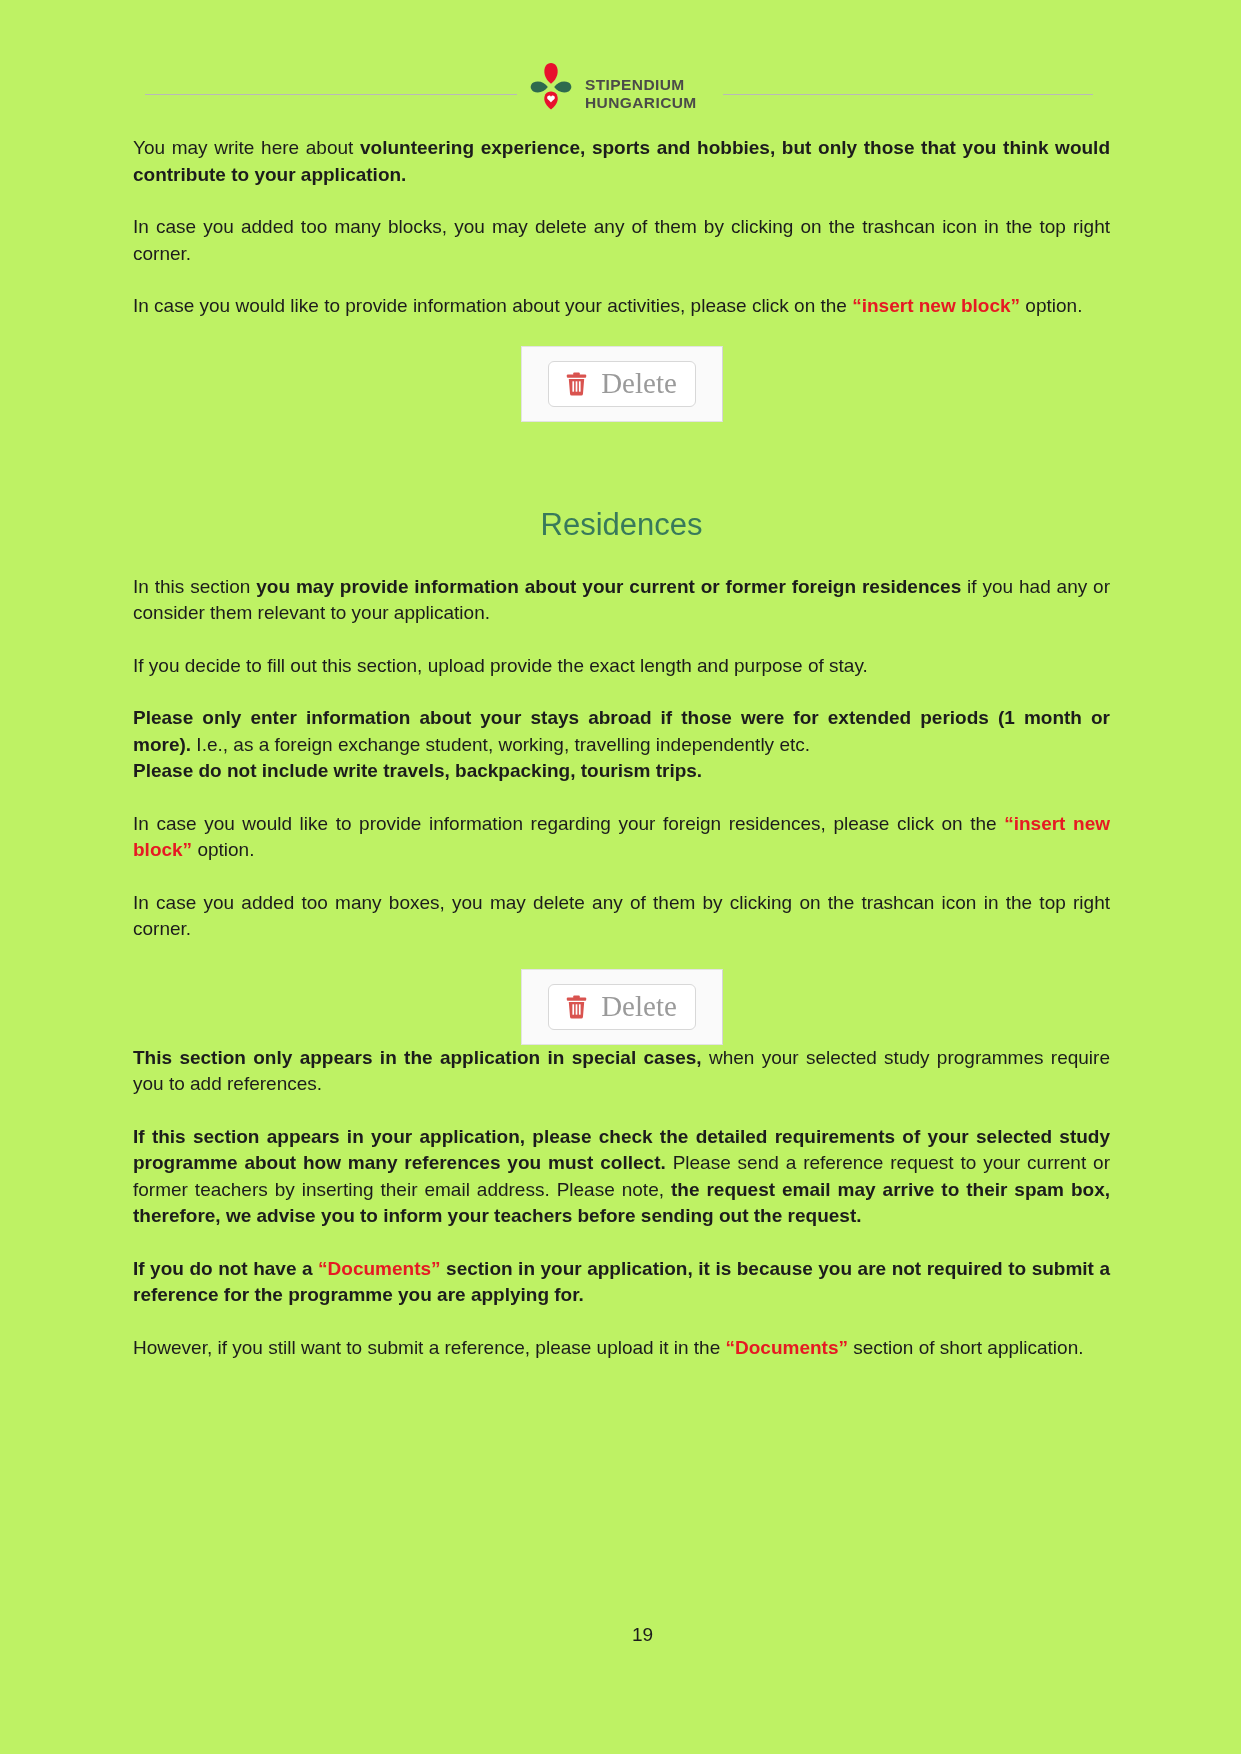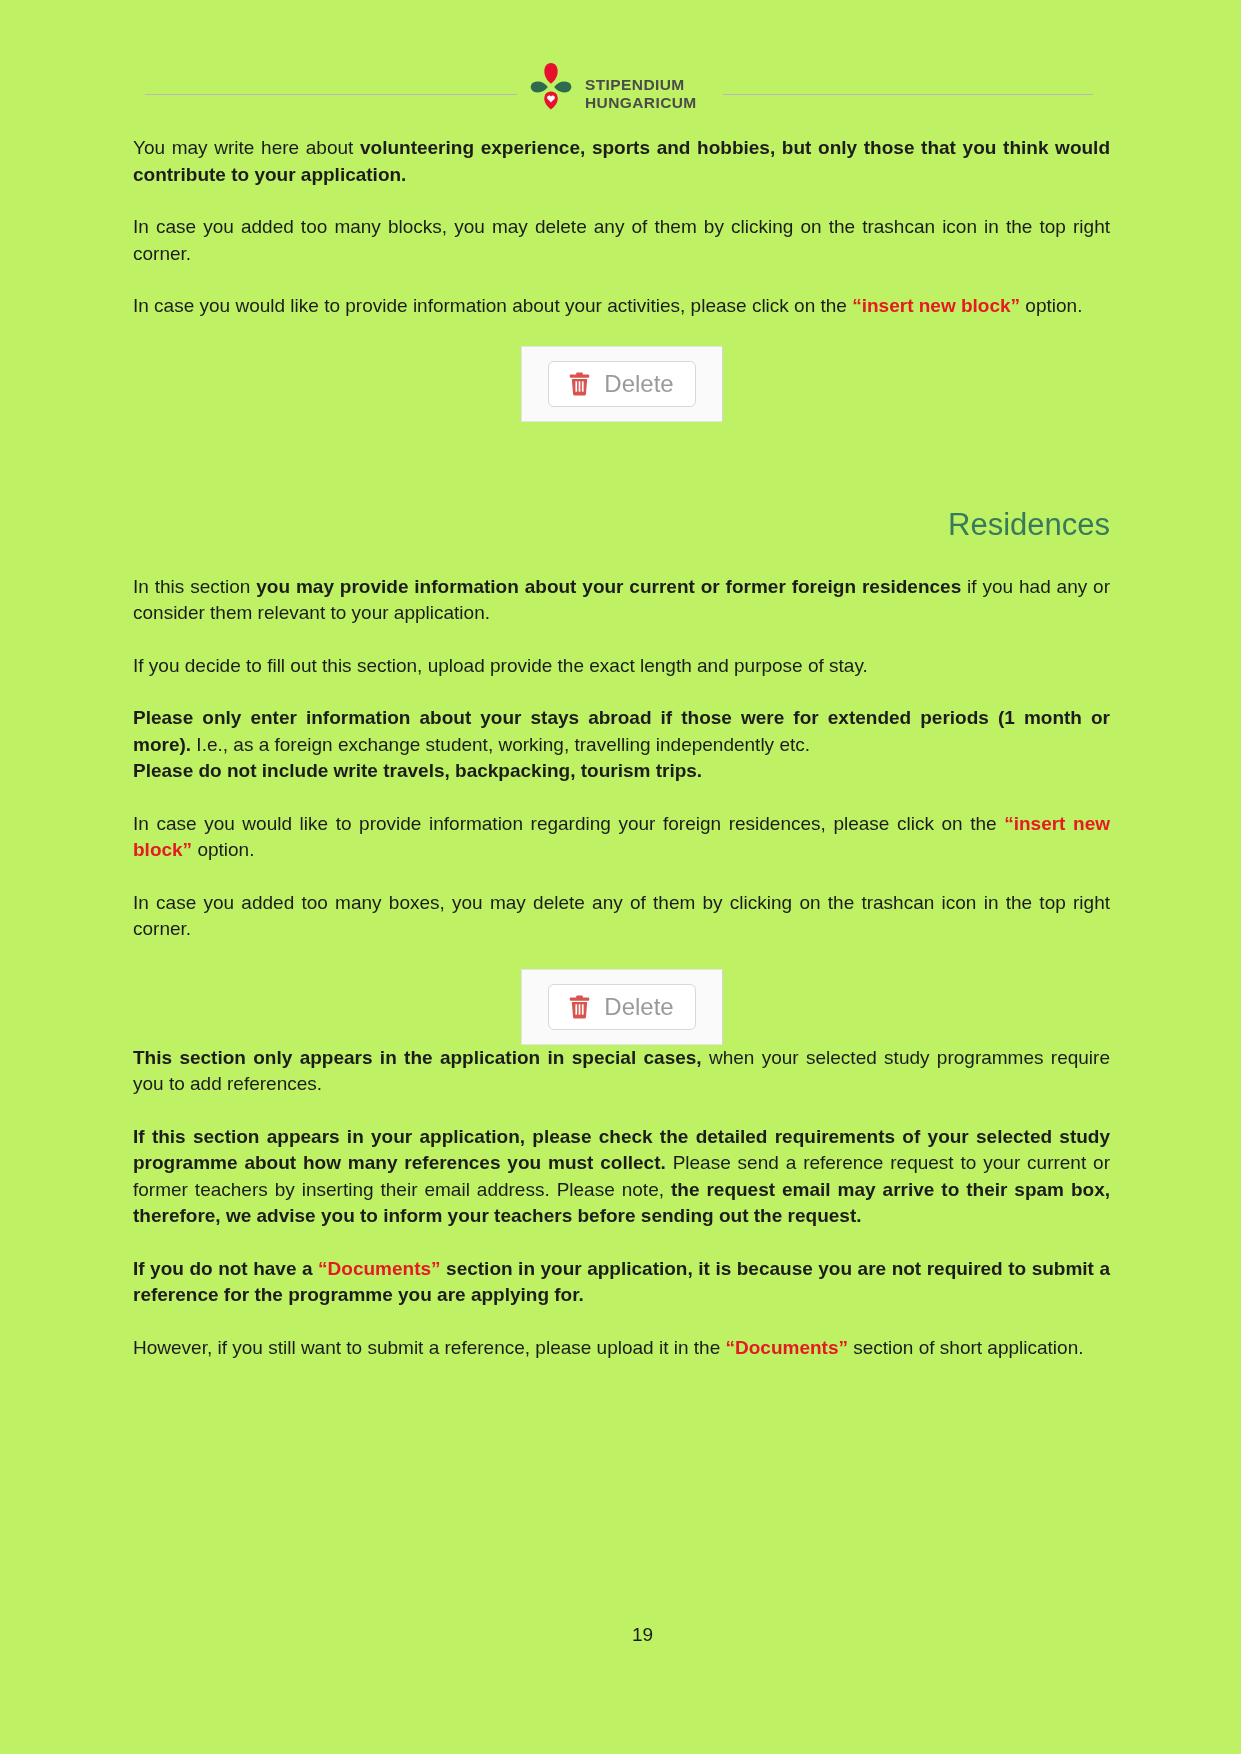--- a/index.html
+++ b/index.html
@@ -42,21 +42,21 @@
     color: #1c1c1c;
   }
   .b  { font-weight: bold; }
   .rb { font-weight: bold; color: #e61a23; }
 
   .section-heading {
     font-size: 31px;
     font-weight: 400;
     color: #387a5b;
     line-height: 38px;
-    text-align: right;
+    text-align: center;
   }
   .heading-residences { margin: 84px 0 30px 0; }
   .heading-references { margin: 62px 0 28px 0; }
 
   
   .shot {
     width: 202px; height: 76px;
     margin: 24px auto 0 auto;
     background: #fafafa;
     border: 1px solid #e3e3e3;
@@ -67,22 +67,23 @@
   .shot-2 { margin-top: 16px; }
   .shot-btn {
     width: 148px; height: 46px;
     background: #ffffff;
     border: 1px solid #d8d8d8;
     border-radius: 6px;
     display: flex; align-items: center; justify-content: center;
     gap: 14px;
   }
   .shot-label {
-    font-size: 24px;
+    font-size: 29px;
     color: #9a9a9a;
+    font-family: Liberation Serif, serif;
   }
   .trash { display: inline-flex; }
 
   
   .page-number {
     position: absolute;
     top: 1624px;
     left: 0; width: 100%;
     text-align: center;
     font-size: 19px;

